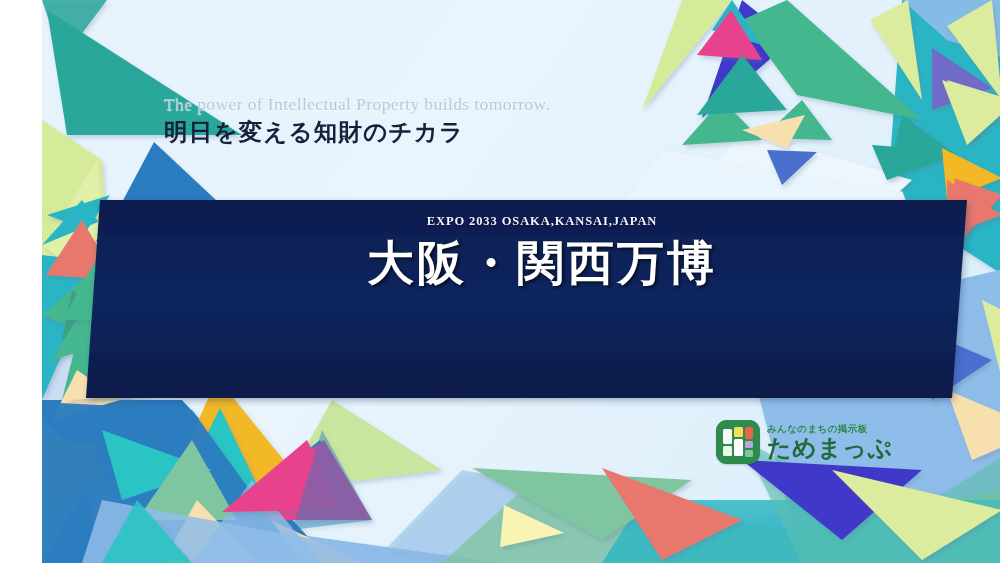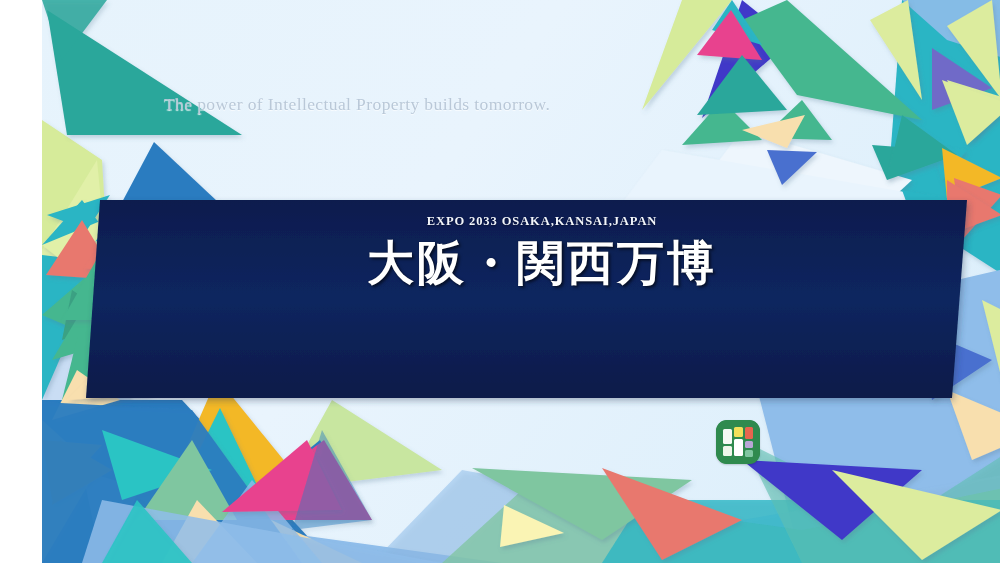--- a/index.html
+++ b/index.html
@@ -274,20 +274,21 @@
       <polygon points="990,540 1000,500 1000,563" fill="#dcec9e" opacity="0.7"></polygon>
     </g>
 
     <g filter="url(#sh)">
       <polygon points="430,520 640,563 420,563" fill="#2ac4c4" opacity="0.0"></polygon>
     </g>
   </svg>
 
   <div class="tagline-wrap">
     <div class="tagline-en">The power of Intellectual Property builds tomorrow.</div>
+    <div class="tagline-ja">明日を変える知財のチカラ</div>
   </div>
 
   <svg id="bannersvg" viewBox="0 0 1000 563" preserveAspectRatio="none">
     <defs>
       <filter id="bsh" x="-10%" y="-20%" width="130%" height="170%">
         <feDropShadow dx="2" dy="3" stdDeviation="3" flood-color="#253a5c" flood-opacity="0.35"></feDropShadow>
       </filter>
       <linearGradient id="navyGrad" x1="0" y1="0" x2="0" y2="1">
         <stop offset="0%" stop-color="#0b1c4e"></stop>
         <stop offset="50%" stop-color="#10265f"></stop>
@@ -308,15 +309,19 @@
         <rect x="0" y="0" width="44" height="44" rx="11" fill="#2f8a4e"></rect>
         <rect x="7" y="9" width="9" height="15" rx="1.5" fill="#f6faf4"></rect>
         <rect x="7" y="26" width="9" height="10" rx="1.5" fill="#eef6ea"></rect>
         <rect x="18" y="7" width="9" height="10" rx="1.5" fill="#f2e05a"></rect>
         <rect x="18" y="19" width="9" height="17" rx="1.5" fill="#ffffff"></rect>
         <rect x="29" y="7" width="8" height="12" rx="1.5" fill="#e8654f"></rect>
         <rect x="29" y="21" width="8" height="7" rx="1.5" fill="#b9a6d6"></rect>
         <rect x="29" y="30" width="8" height="7" rx="1.5" fill="#7fc6a0"></rect>
       </svg>
     </div>
+    <div class="logo-text">
+      <div class="logo-sub">みんなのまちの掲示板</div>
+      <div class="logo-name">ためまっぷ</div>
+    </div>
   </div>
 
 </div>
 
 </body></html>

